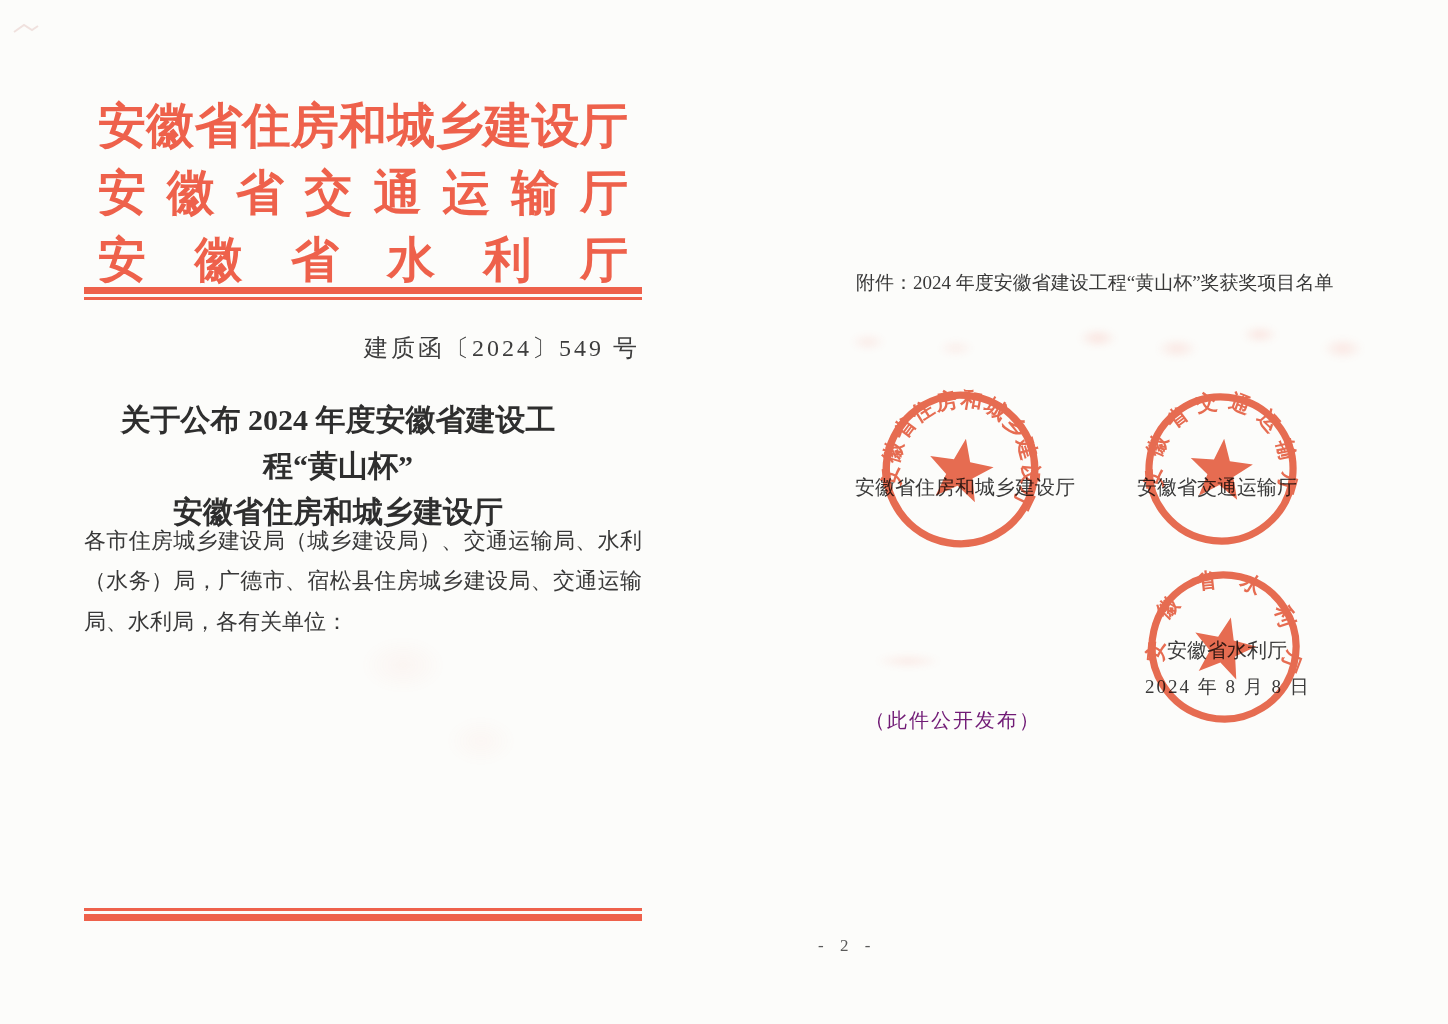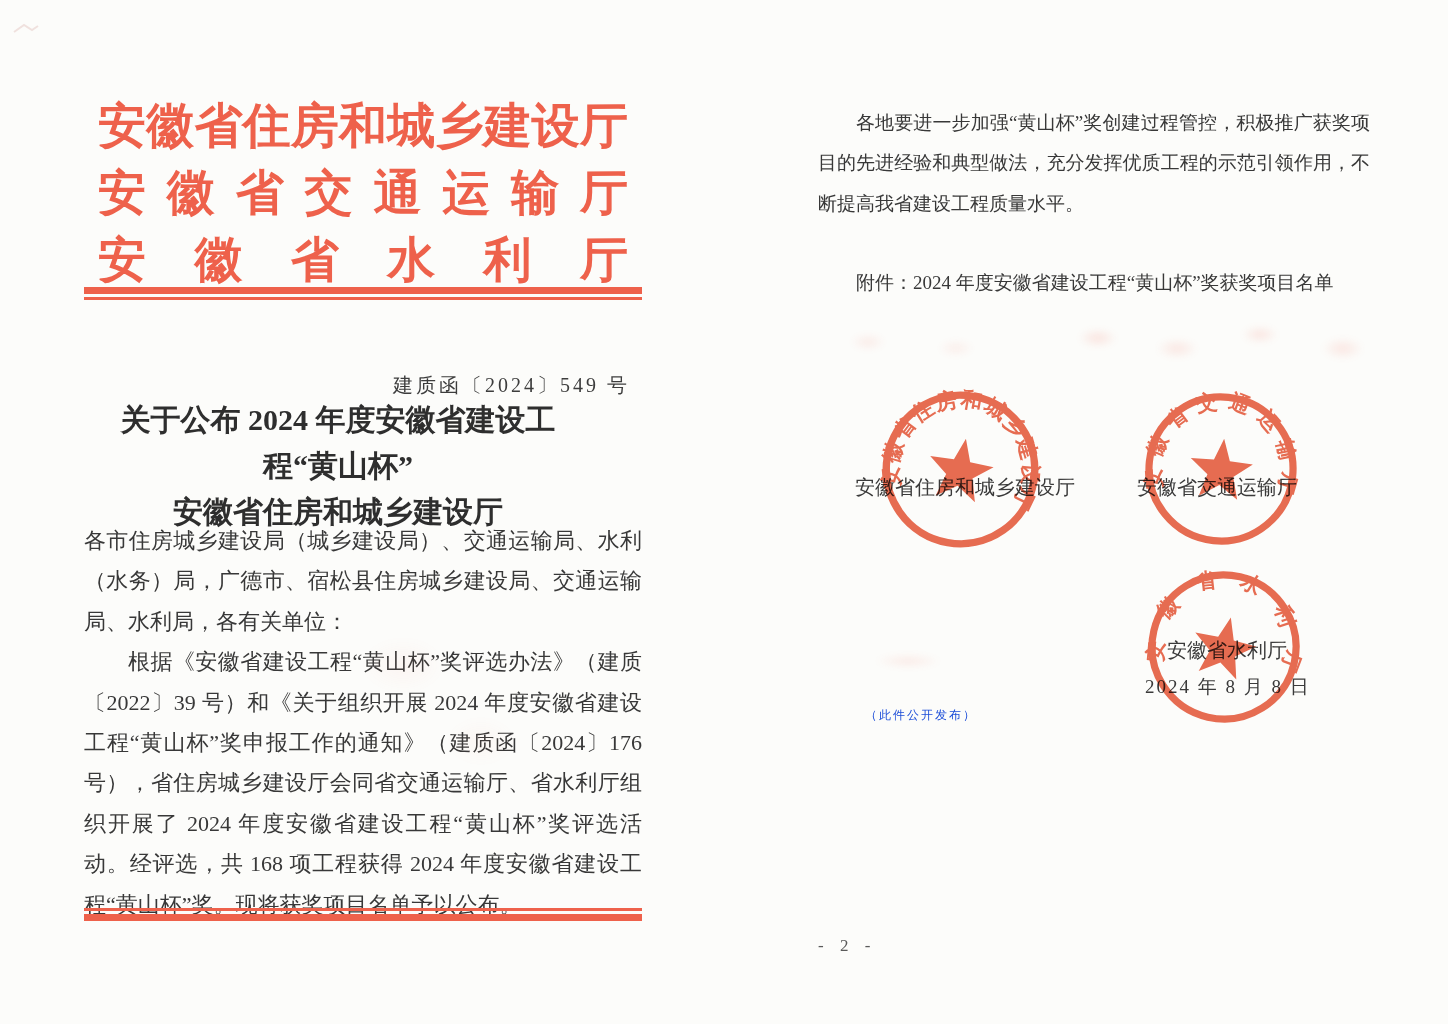--- a/index.html
+++ b/index.html
@@ -21,22 +21,22 @@
   .rule{position:absolute;left:0;width:558px;}
   .rule-top{top:287px;}
   .rule-top .bar1{height:7px;background:var(--red);}
   .rule-top .gap{height:3px;}
   .rule-top .bar2{height:3px;background:var(--red);}
   .rule-bottom{top:908px;}
   .rule-bottom .bar1{height:3px;background:var(--red);}
   .rule-bottom .gap{height:3px;}
   .rule-bottom .bar2{height:7px;background:var(--red);}
   .doc-number{
-    position:absolute;top:332px;right:12px;left:0;
-    text-align:right;font-size:20px;letter-spacing:3px;color:#3d3d3d;margin-top:40px;
+    position:absolute;top:332px;right:2px;left:0;
+    text-align:right;font-size:24px;letter-spacing:3px;color:#3d3d3d;
   }
   .notice-title{
     position:absolute;top:397px;left:0;width:558px;padding-right:50px;box-sizing:border-box;
     text-align:center;font-size:30px;font-weight:bold;line-height:46px;color:#2e2e2e;
   }
   .body-block{
     position:absolute;top:521px;left:0;width:558px;
     font-size:22px;line-height:40.4px;text-align:justify;color:#383838;
   }
   .body-block p{margin:0;}
@@ -49,21 +49,21 @@
   }
   .rp-attachment{
     position:absolute;top:268px;left:0;width:552px;
     font-size:19px;line-height:30px;color:#383838;margin:0;text-indent:2em;white-space:nowrap;
   }
   .signer{position:absolute;font-size:20px;color:#3a3a3a;white-space:nowrap;}
   .signer-1{left:37px;top:474px;}
   .signer-2{left:319px;top:474px;}
   .signer-3{left:349px;top:637px;}
   .sig-date{position:absolute;left:327px;top:674px;font-size:19px;letter-spacing:2px;color:#3a3a3a;white-space:nowrap;}
-  .public-note{position:absolute;left:47px;top:707px;font-size:12px;letter-spacing:2px;color:#1d4ed8;white-space:nowrap;}
+  .public-note{position:absolute;left:47px;top:707px;font-size:20px;letter-spacing:2px;color:#701a75;white-space:nowrap;}
   .page-number{position:absolute;left:0px;top:936px;font-size:17px;letter-spacing:6px;color:#5a5a5a;white-space:nowrap;}
   
   .seal{
     position:absolute;color:var(--sealred);
     opacity:.82;mix-blend-mode:multiply;
   }
   .seal svg{display:block;width:100%;height:100%;overflow:visible;}
   .seal text{
     font-family:"Liberation Serif","DejaVu Serif",serif;
     font-weight:bold;fill:currentColor;font-size:26px;
@@ -119,35 +119,33 @@
 
     <div class="doc-number">建质函〔2024〕549 号</div>
 
     <div class="notice-title">
       <div>关于公布 2024 年度安徽省建设工程“黄山杯”</div>
       <div>安徽省住房和城乡建设厅</div>
     </div>
 
     <div class="body-block">
       <p>各市住房城乡建设局（城乡建设局）、交通运输局、水利（水务）局，广德市、宿松县住房城乡建设局、交通运输局、水利局，各有关单位：</p>
-      <p class="indent">根据《安徽省建设工程“黄山杯”奖评选办法》（建质〔2022〕39 号）和《关于组织开展 2024 年度安徽省建设工程“黄山杯”奖申报工作的通知》（建质函〔2024〕176 号），省住房城乡建设厅会同省交通运输厅、省水利厅组织开展了 2024 年度安徽省建设工程“黄山杯”奖评选活动。经评选，共 168 项工程获得 2024 年度安徽省建设工程“黄山杯”奖。现将获奖项目名单予以公布。</p>
     </div>
 
     <div class="smudge smudge-d"></div>
 
     <div class="rule rule-bottom">
       <div class="bar1"></div>
         <div class="gap"></div>
         <div class="bar2"></div>
     </div>
   </div>
 
   <div class="right-page">
 
-    <p class="rp-paragraph indent">各地要进一步加强“黄山杯”奖创建过程管控，积极推广获奖项目的先进经验和典型做法，充分发挥优质工程的示范引领作用，不断提高我省建设工程质量水平。</p>
 
     <p class="rp-attachment">附件：2024 年度安徽省建设工程“黄山杯”奖获奖项目名单</p>
 
     <div class="smudge smudge-a"></div>
     <div class="smudge smudge-b"></div>
     <div class="smudge smudge-c"></div>
 
     <span class="signer signer-1">安徽省住房和城乡建设厅</span>
     <span class="signer signer-2">安徽省交通运输厅</span>
     <span class="signer signer-3">安徽省水利厅</span>

